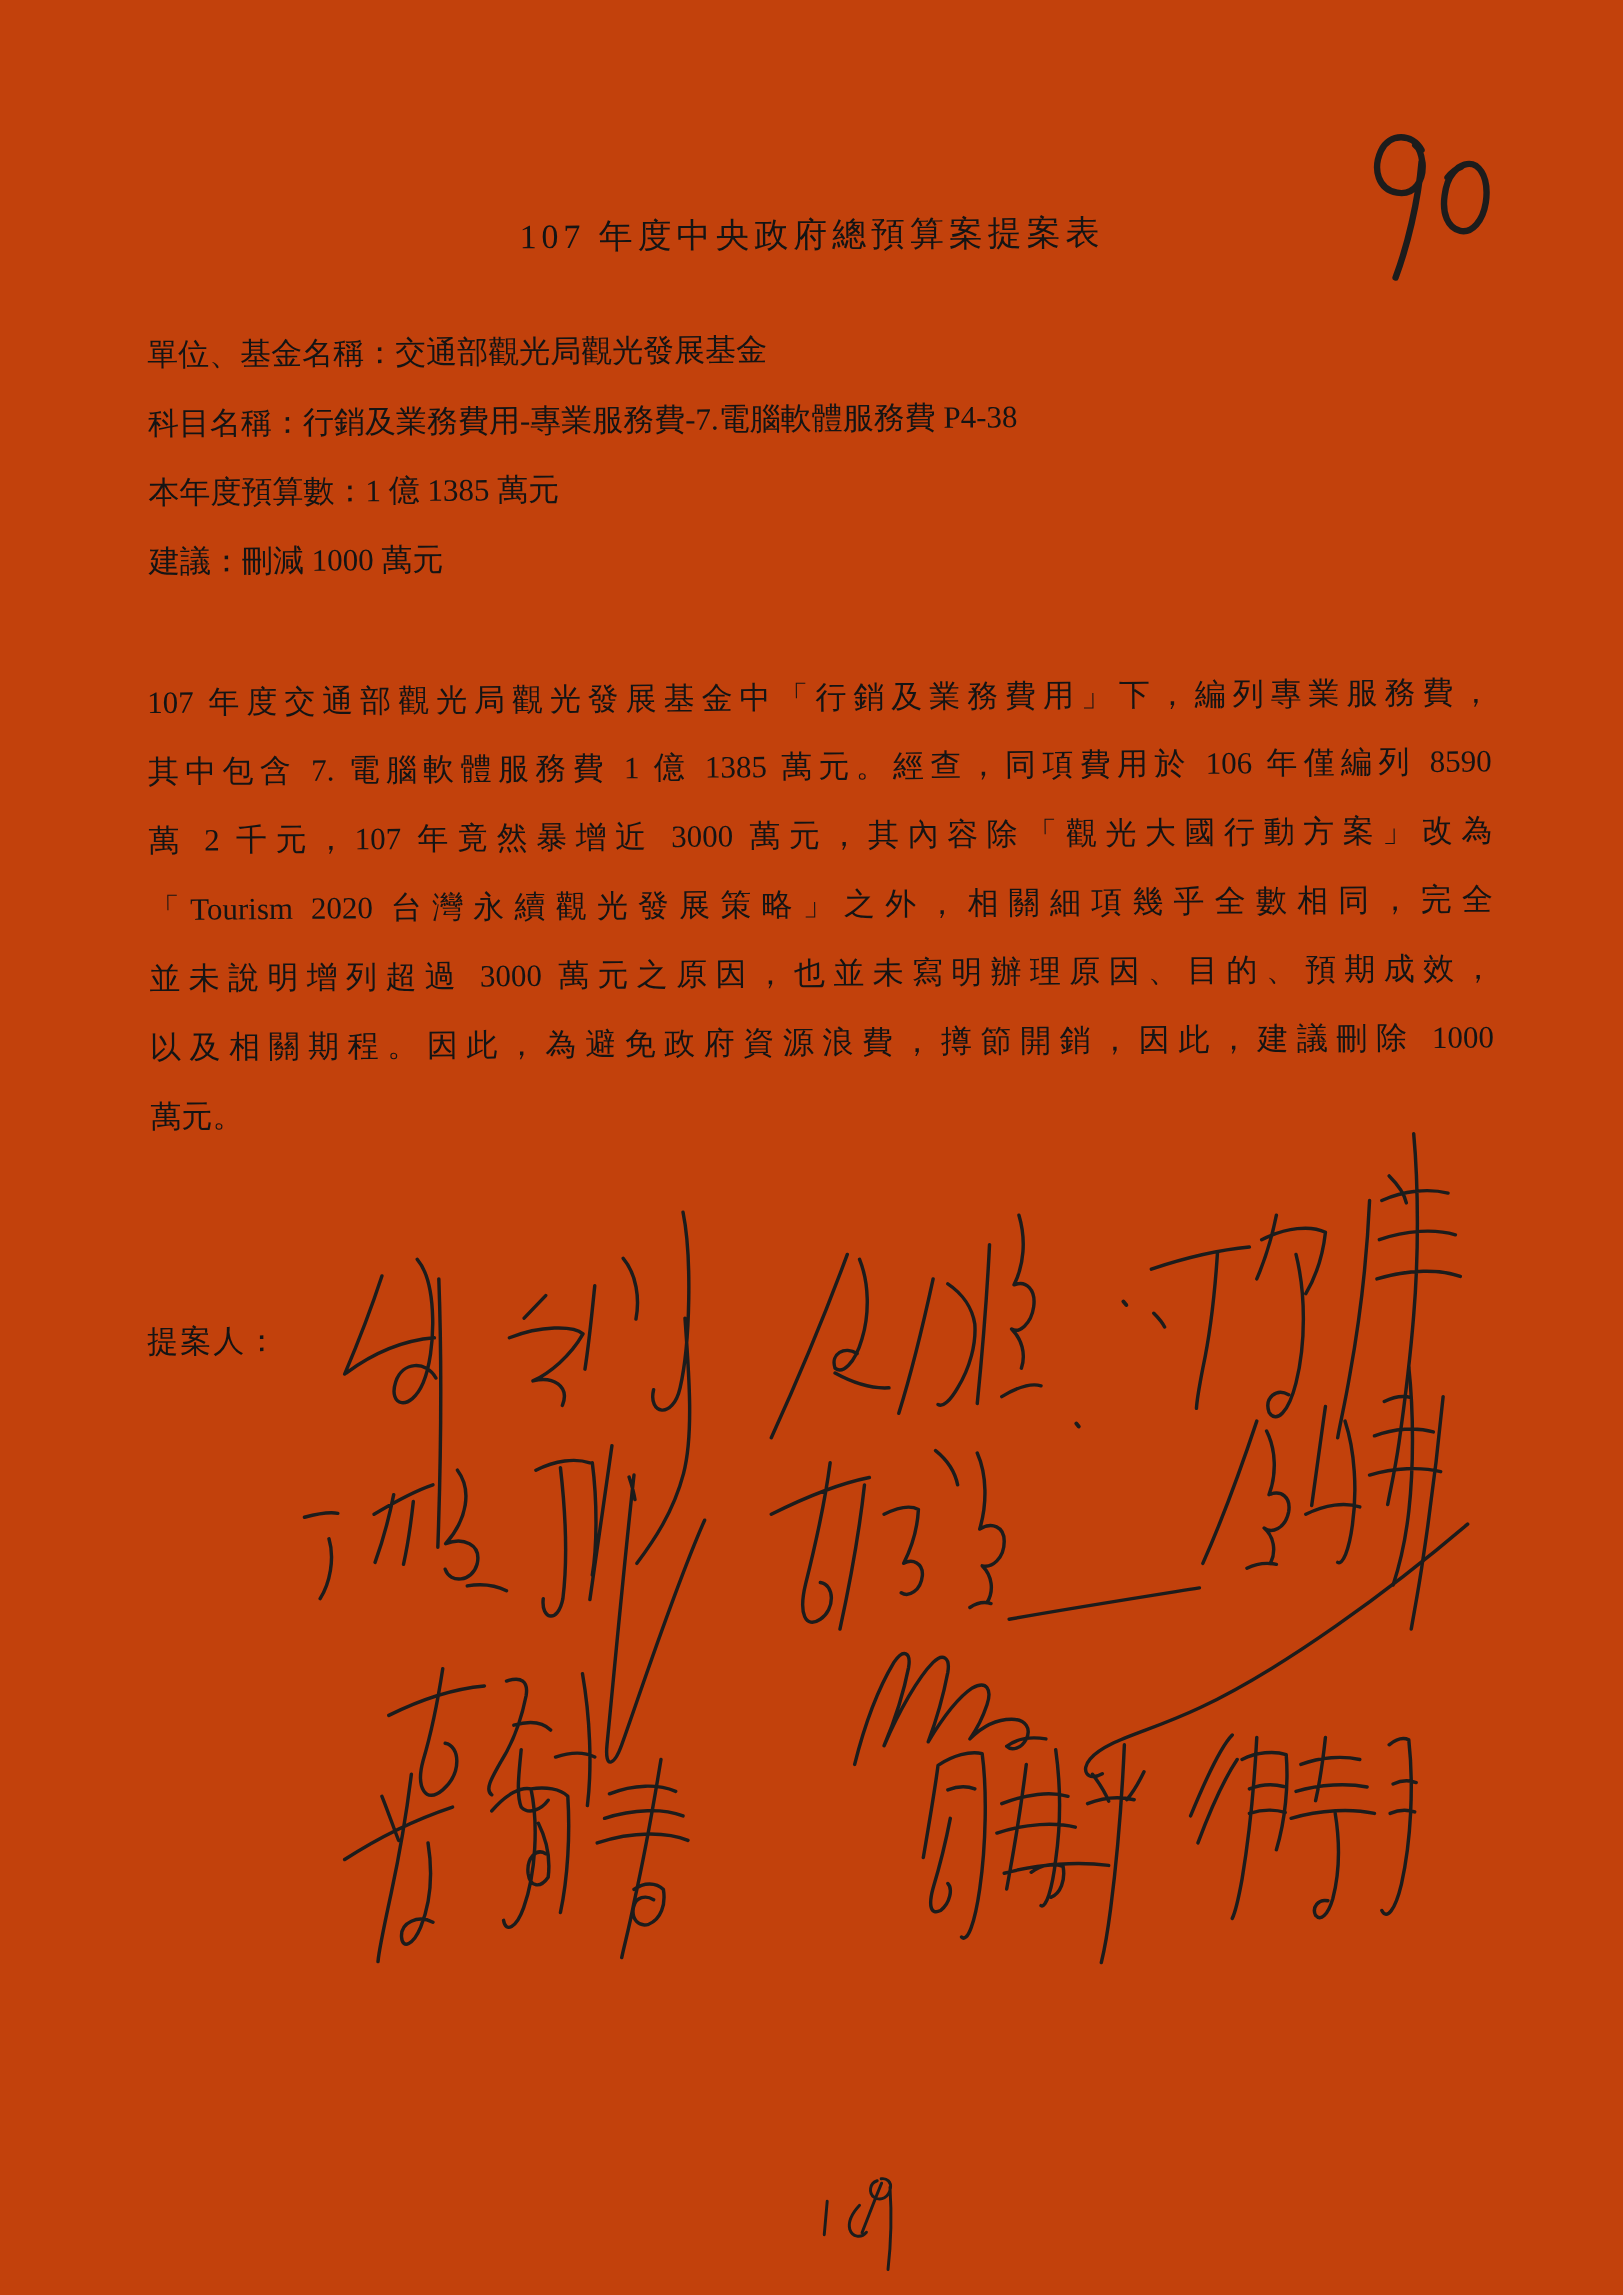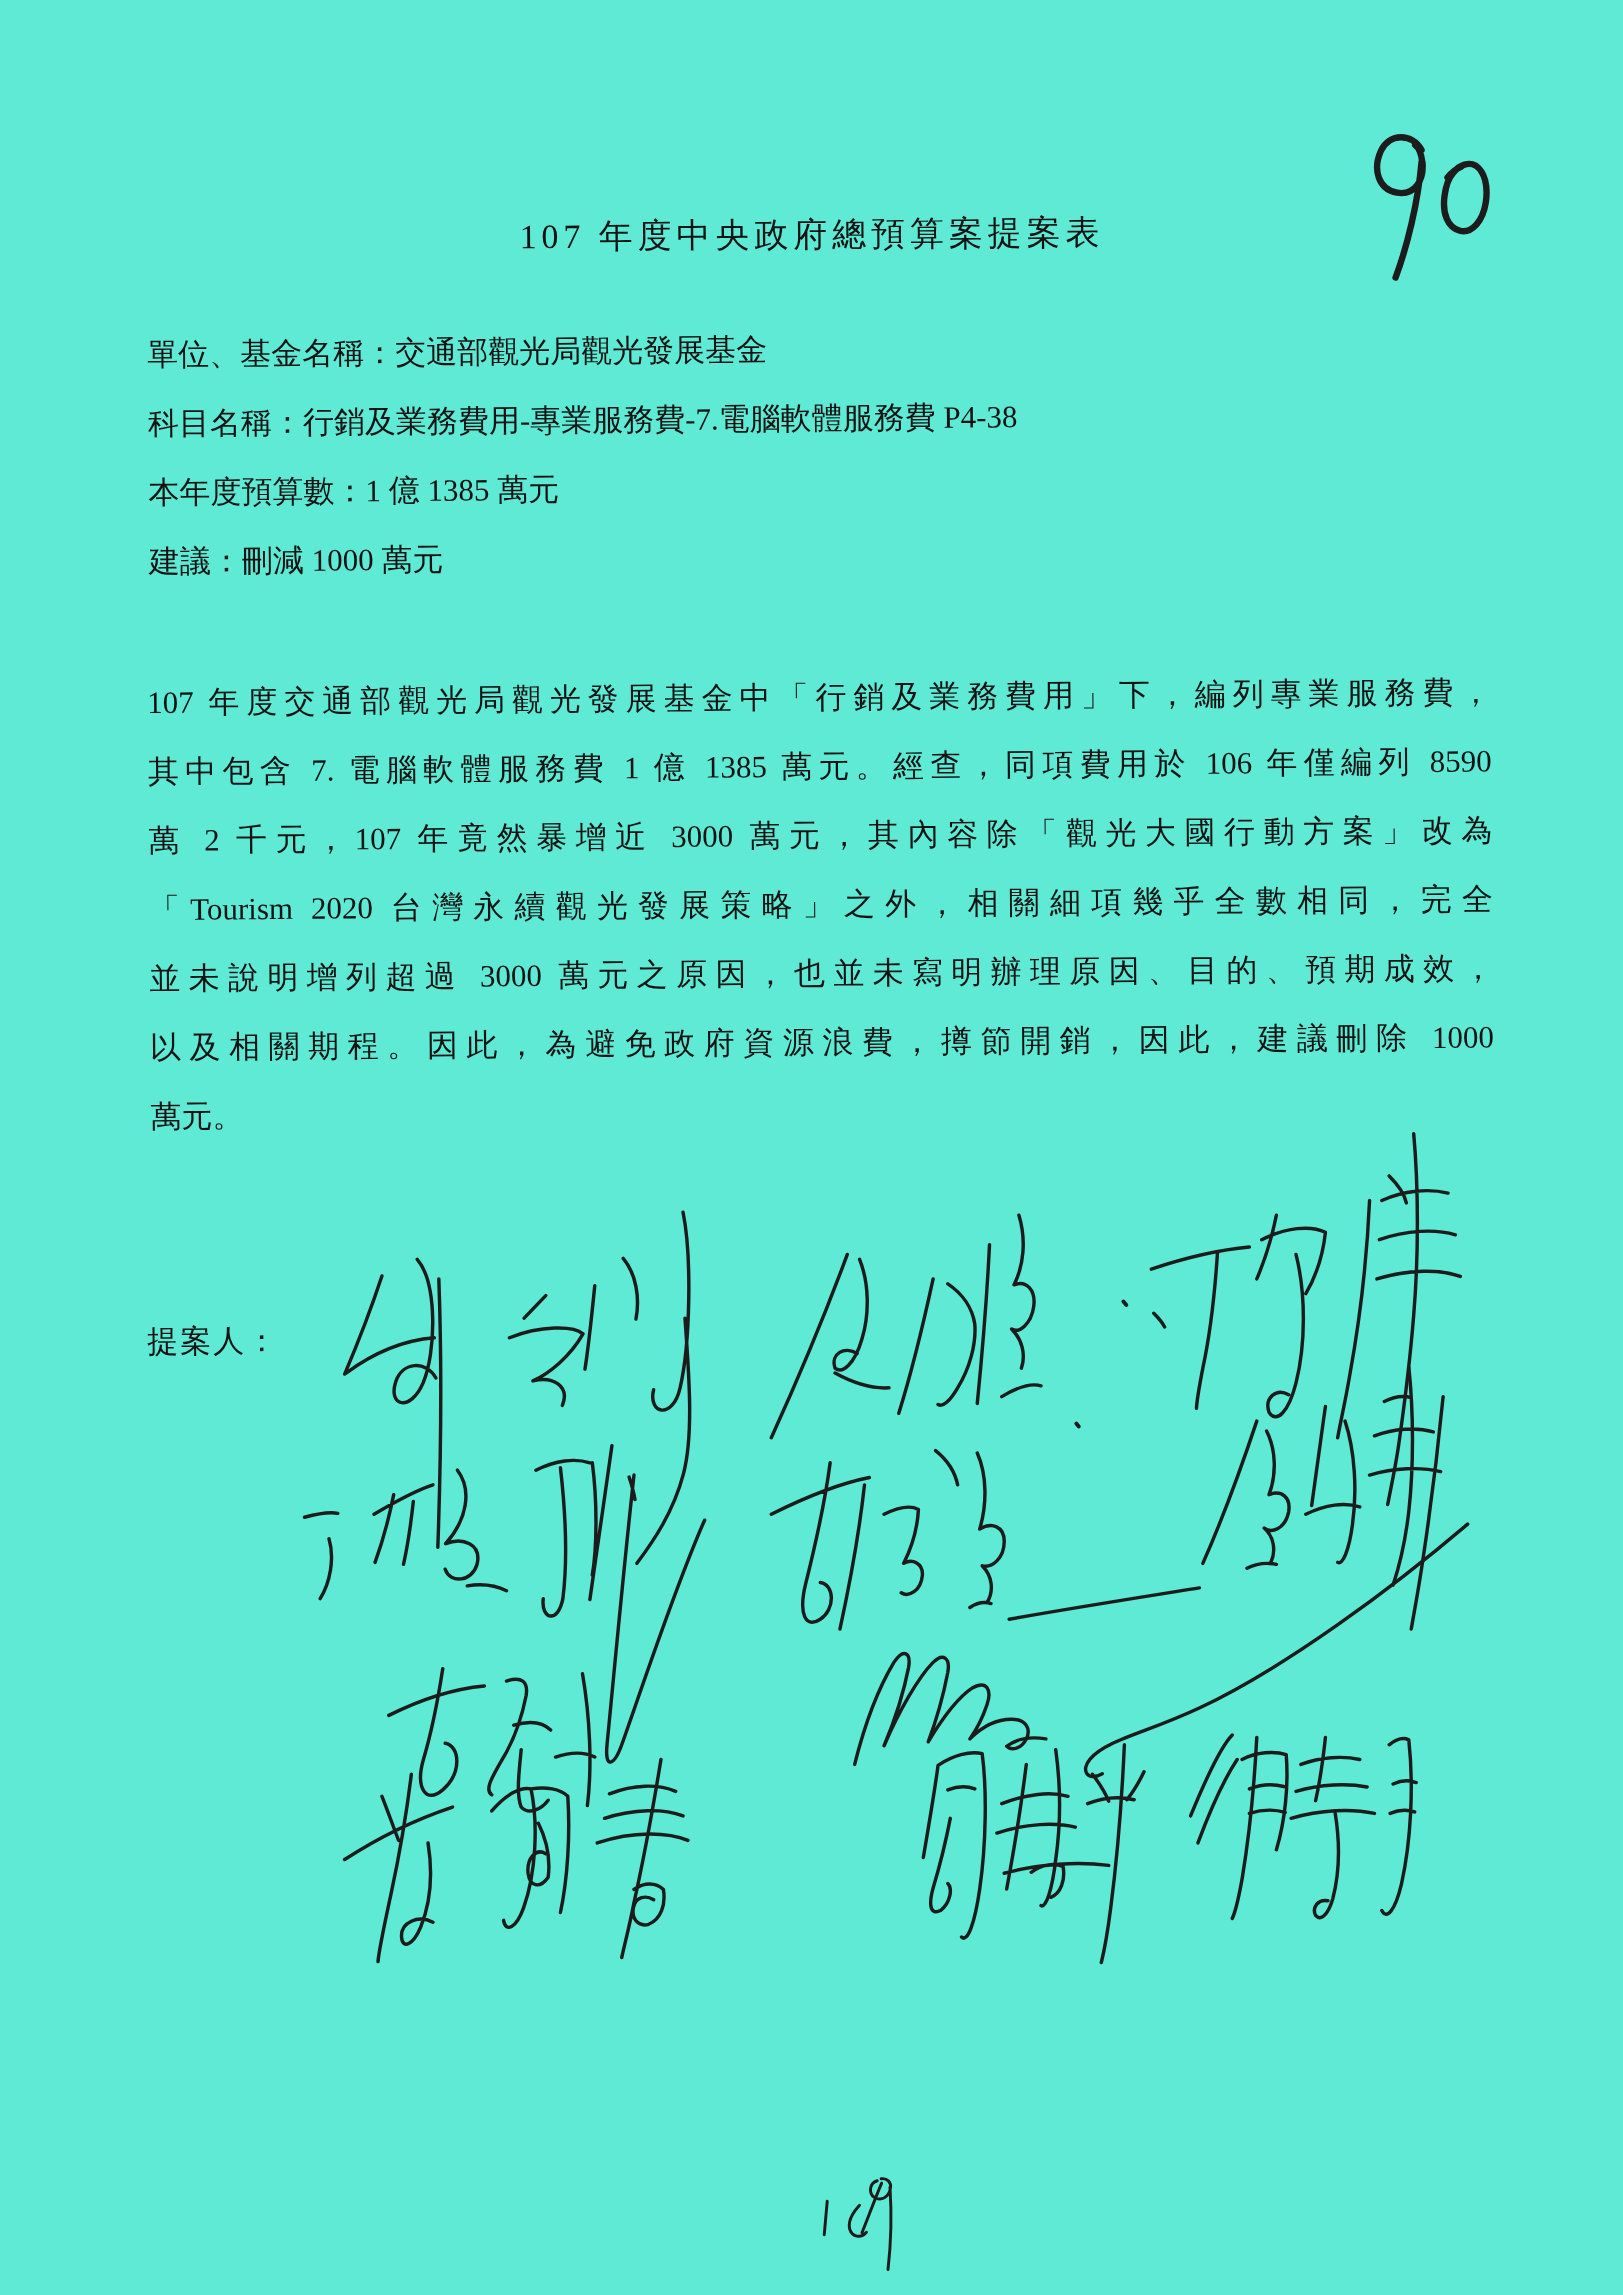--- a/index.html
+++ b/index.html
@@ -1,19 +1,19 @@
 <!DOCTYPE html>
 <html style="font-size:7.8px"><head>
 <meta charset="utf-8">
 <style>
   html,body{margin:0;padding:0;background:#e8e8e8;}
   .page{
     position:relative;
     width:1624px;height:2295px;
-    background:#5eead4;
+    background:#c2410c;
     overflow:hidden;
     font-family:"Liberation Serif","DejaVu Serif",serif;
     color:#141414;
   }
   .title{
     position:absolute;left:0;top:212px;width:1624px;
     text-align:center;
     font-size:34px;letter-spacing:4.9px;
     transform:rotate(-0.45deg);
     white-space:nowrap;

